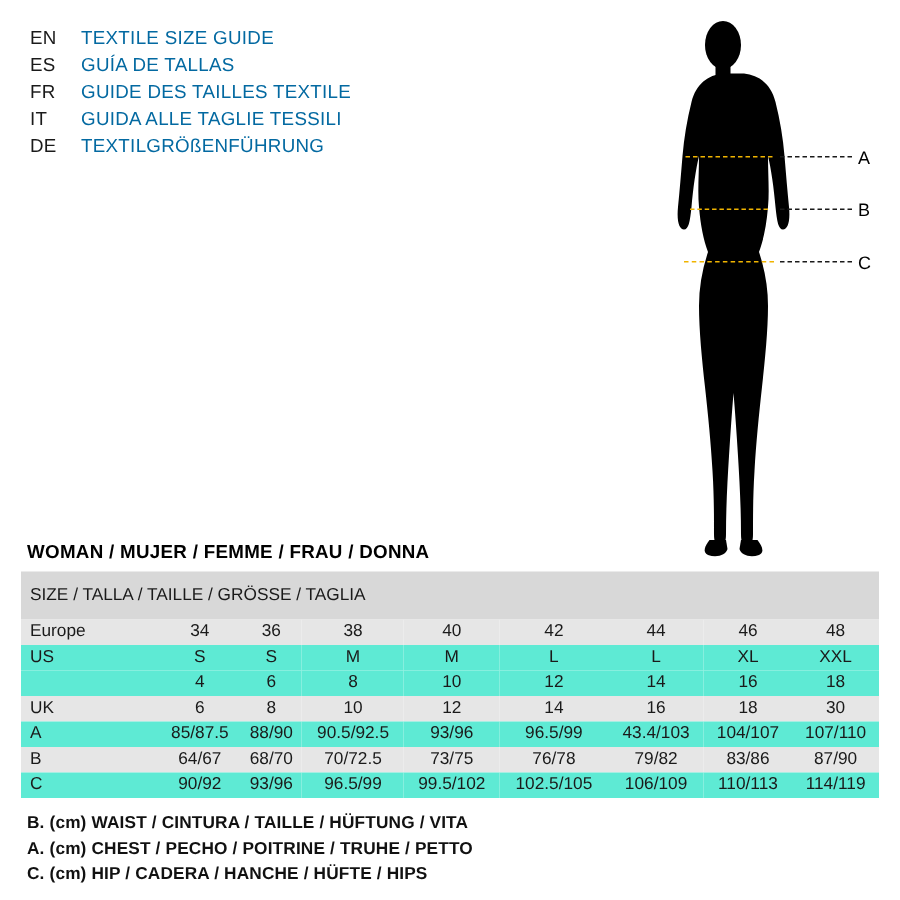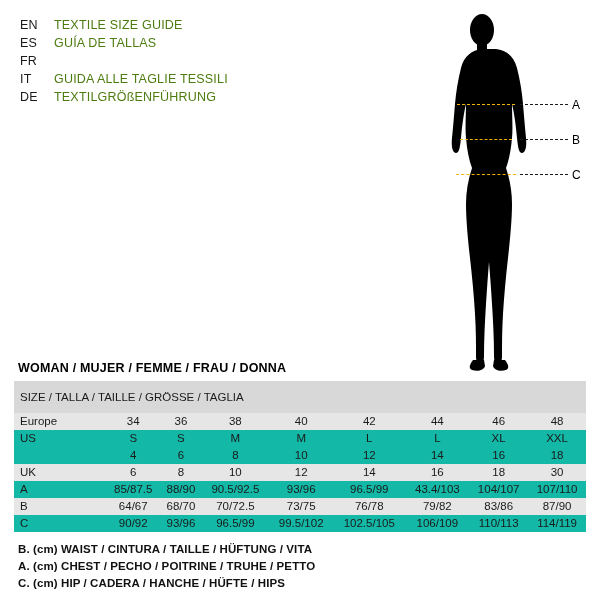--- a/index.html
+++ b/index.html
@@ -38,21 +38,21 @@
     line-height: 18px;
     font-size: 12.5px;
     letter-spacing: 0.2px;
   }
   .lang-code {
     width: 34px;
     flex: 0 0 34px;
     color: #1a1a1a;
   }
   .lang-text {
-    color: #4d7c0f;
+    color: #0369a1;
     white-space: nowrap;
   }
 
   
   .figure-wrap {
     position: absolute;
     left: 420px;
     top: 8px;
     width: 170px;
     height: 370px;
@@ -117,21 +117,21 @@
     text-align: left;
     padding-left: 6px;
     font-size: 11.5px;
     height: 32px;
     line-height: 18px;
   }
   tr.shaded td {
     background: #e6e6e6;
   }
   tr.plain td {
-    background: #14b8a6;
+    background: #5eead4;
   }
 
   
   .notes {
     position: absolute;
     left: 18px;
     top: 541px;
     width: 560px;
   }
   .note-row {
@@ -151,20 +151,21 @@
     <div class="lang-row">
       <span class="lang-code">EN</span>
       <span class="lang-text">TEXTILE SIZE GUIDE</span>
     </div>
     <div class="lang-row">
       <span class="lang-code">ES</span>
       <span class="lang-text">GUÍA DE TALLAS</span>
     </div>
     <div class="lang-row">
       <span class="lang-code">FR</span>
+      <span class="lang-text">GUIDE DES TAILLES TEXTILE</span>
     </div>
     <div class="lang-row">
       <span class="lang-code">IT</span>
       <span class="lang-text">GUIDA ALLE TAGLIE TESSILI</span>
     </div>
     <div class="lang-row">
       <span class="lang-code">DE</span>
       <span class="lang-text">TEXTILGRÖßENFÜHRUNG</span>
     </div>
   </div>

